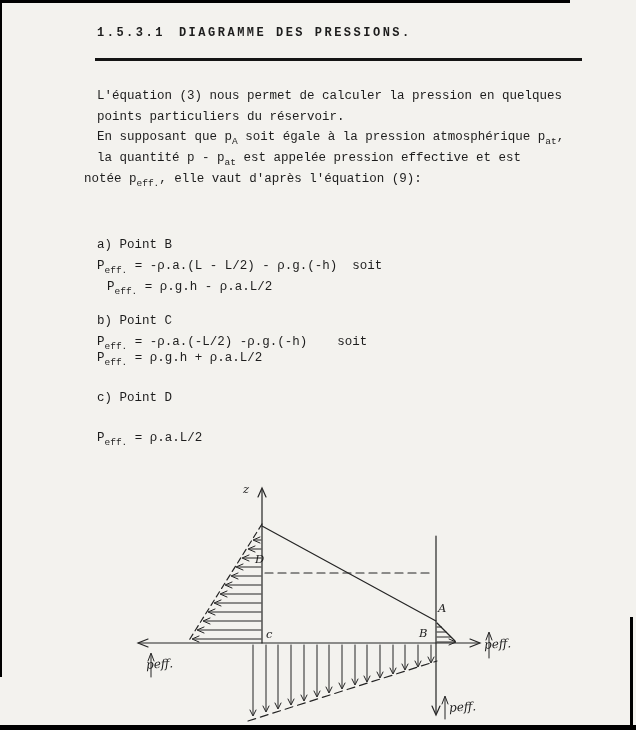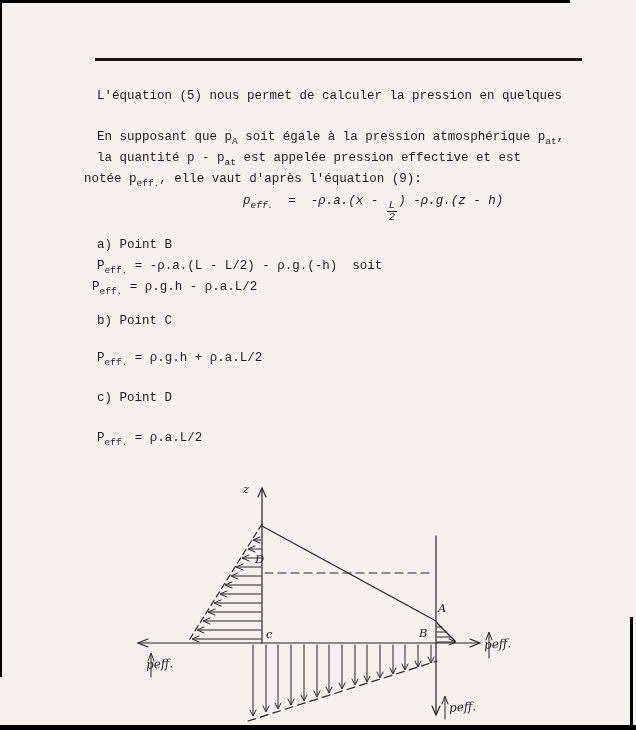--- a/index.html
+++ b/index.html
@@ -22,35 +22,37 @@
 </head>
 <body>
 
 <div class="page">
 
   <div class="edge" style="left:0;top:0;width:570px;height:2.5px"></div>
   <div class="edge" style="left:0;top:0;width:2px;height:677px"></div>
   <div class="edge" style="left:0;top:725px;width:636px;height:5px"></div>
   <div class="edge" style="left:630px;top:617px;width:2.5px;height:110px"></div>
 
+  <div class="t title" style="left:97px;top:27px"><span>1.5.3.1</span><span class="gap"></span><span>DIAGRAMME DES PRESSIONS.</span></div>
   <div class="rule" style="left:95px;top:58px;width:487px;height:2.5px"></div>
 
-  <div class="t" style="left:97px;top:90px">L'équation (5) nous permet de calculer la pression en quelques</div>
+  <div class="t" style="left:97px;top:90px">L'équation (3) nous permet de calculer la pression en quelques</div>
+  <div class="t" style="left:97px;top:111px">points particuliers du réservoir.</div>
 
   <div class="t" style="left:97px;top:131px"><span>En supposant que p</span><span class="sub">A</span><span> soit égale à la pression atmosphérique p</span><span class="sub">at</span><span>,</span></div>
   <div class="t" style="left:97px;top:152px"><span>la quantité p - p</span><span class="sub">at</span><span> est appelée pression effective et est</span></div>
   <div class="t" style="left:84px;top:173px"><span>notée p</span><span class="sub">eff.</span><span>, elle vaut d'après l'équation (9):</span></div>
 
-  <div class="t eq" style="left:243px;top:195px"><span>p</span><span class="sub">eff.</span><span>  =  -ρ.a.(x - </span><span class="frac"><span class="num">L</span><span class="den">2</span></span><span>) -ρ.g.(z - h)</span></div>
 
   <div class="t" style="left:97px;top:239px">a) Point B</div>
   <div class="t" style="left:97px;top:260px"><span>P</span><span class="sub">eff.</span><span> = -ρ.a.(L - L/2) - ρ.g.(-h)  soit</span></div>
-  <div class="t" style="left:92px;top:281px"><span>P</span><span class="sub">eff.</span><span> = ρ.g.h - ρ.a.L/2</span></div>
+  <div class="t" style="left:107px;top:281px"><span>P</span><span class="sub">eff.</span><span> = ρ.g.h - ρ.a.L/2</span></div>
 
   <div class="t" style="left:97px;top:315px">b) Point C</div>
+  <div class="t" style="left:97px;top:336px"><span>P</span><span class="sub">eff.</span><span> = -ρ.a.(-L/2) -ρ.g.(-h)    soit</span></div>
   <div class="t" style="left:97px;top:352px"><span>P</span><span class="sub">eff.</span><span> = ρ.g.h + ρ.a.L/2</span></div>
 
   <div class="t" style="left:97px;top:392px">c) Point D</div>
   <div class="t" style="left:97px;top:432px"><span>P</span><span class="sub">eff.</span><span> = ρ.a.L/2</span></div>
 
 
   <svg id="fig" class="fig" width="636" height="730" viewBox="0 0 636 730">
     <g stroke="#242424" stroke-width="1.2" fill="none" stroke-linecap="round">
 
       <line x1="262" y1="643" x2="262" y2="490"></line>

